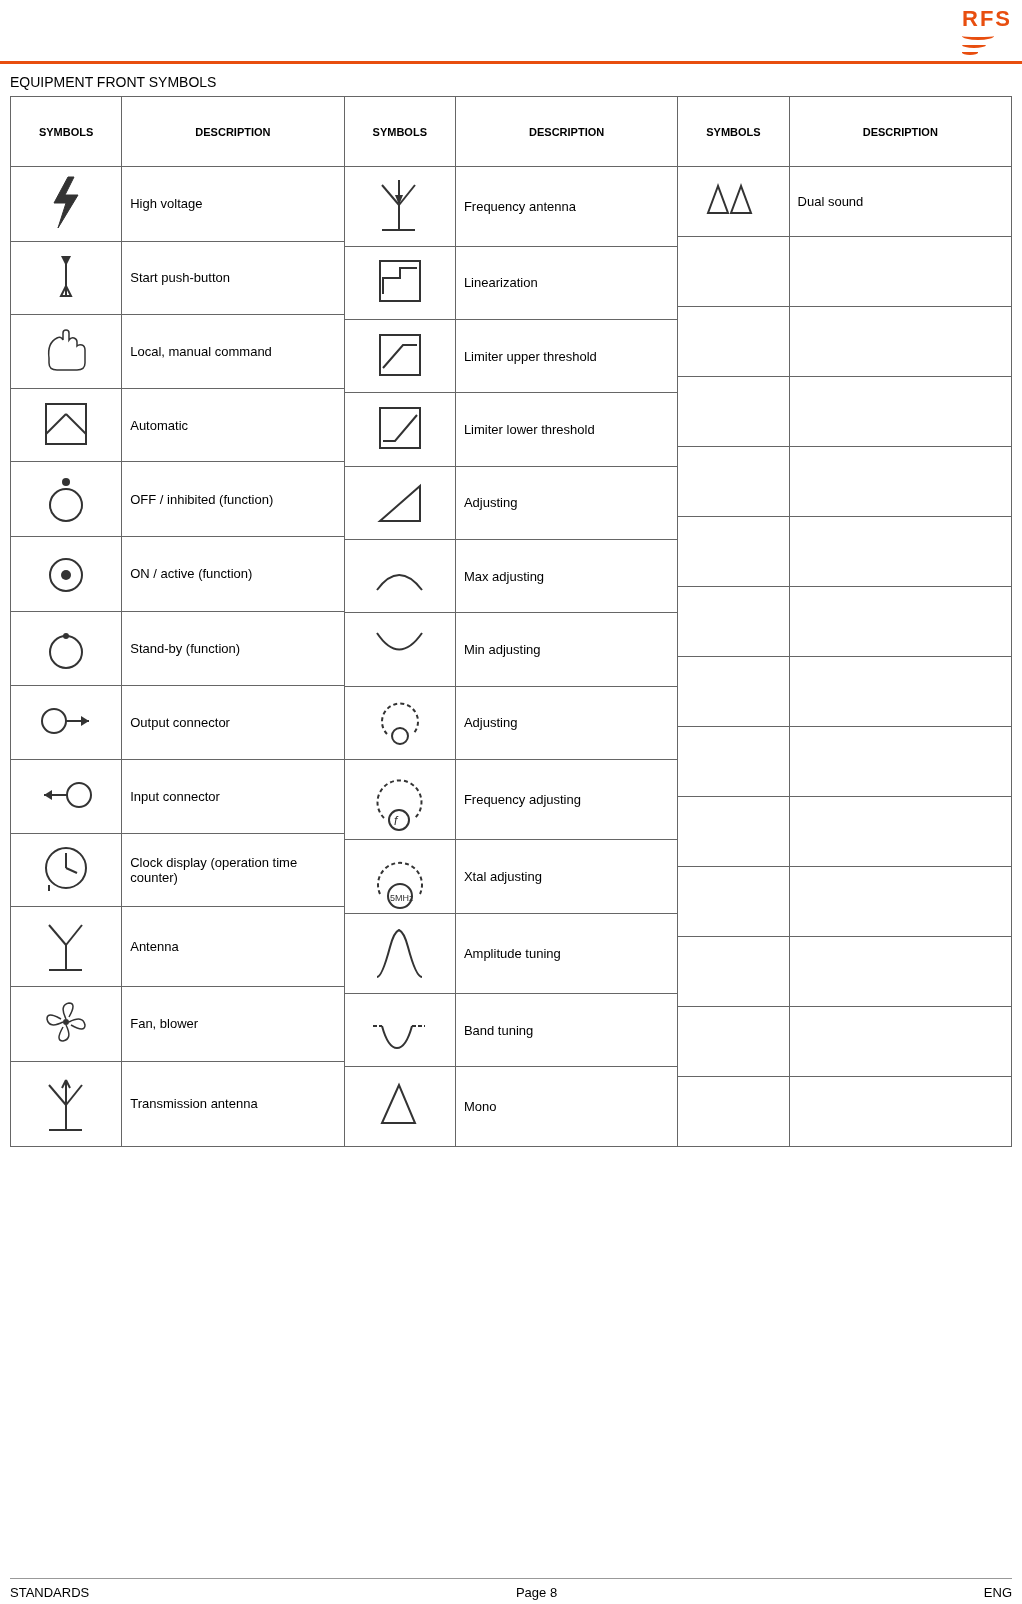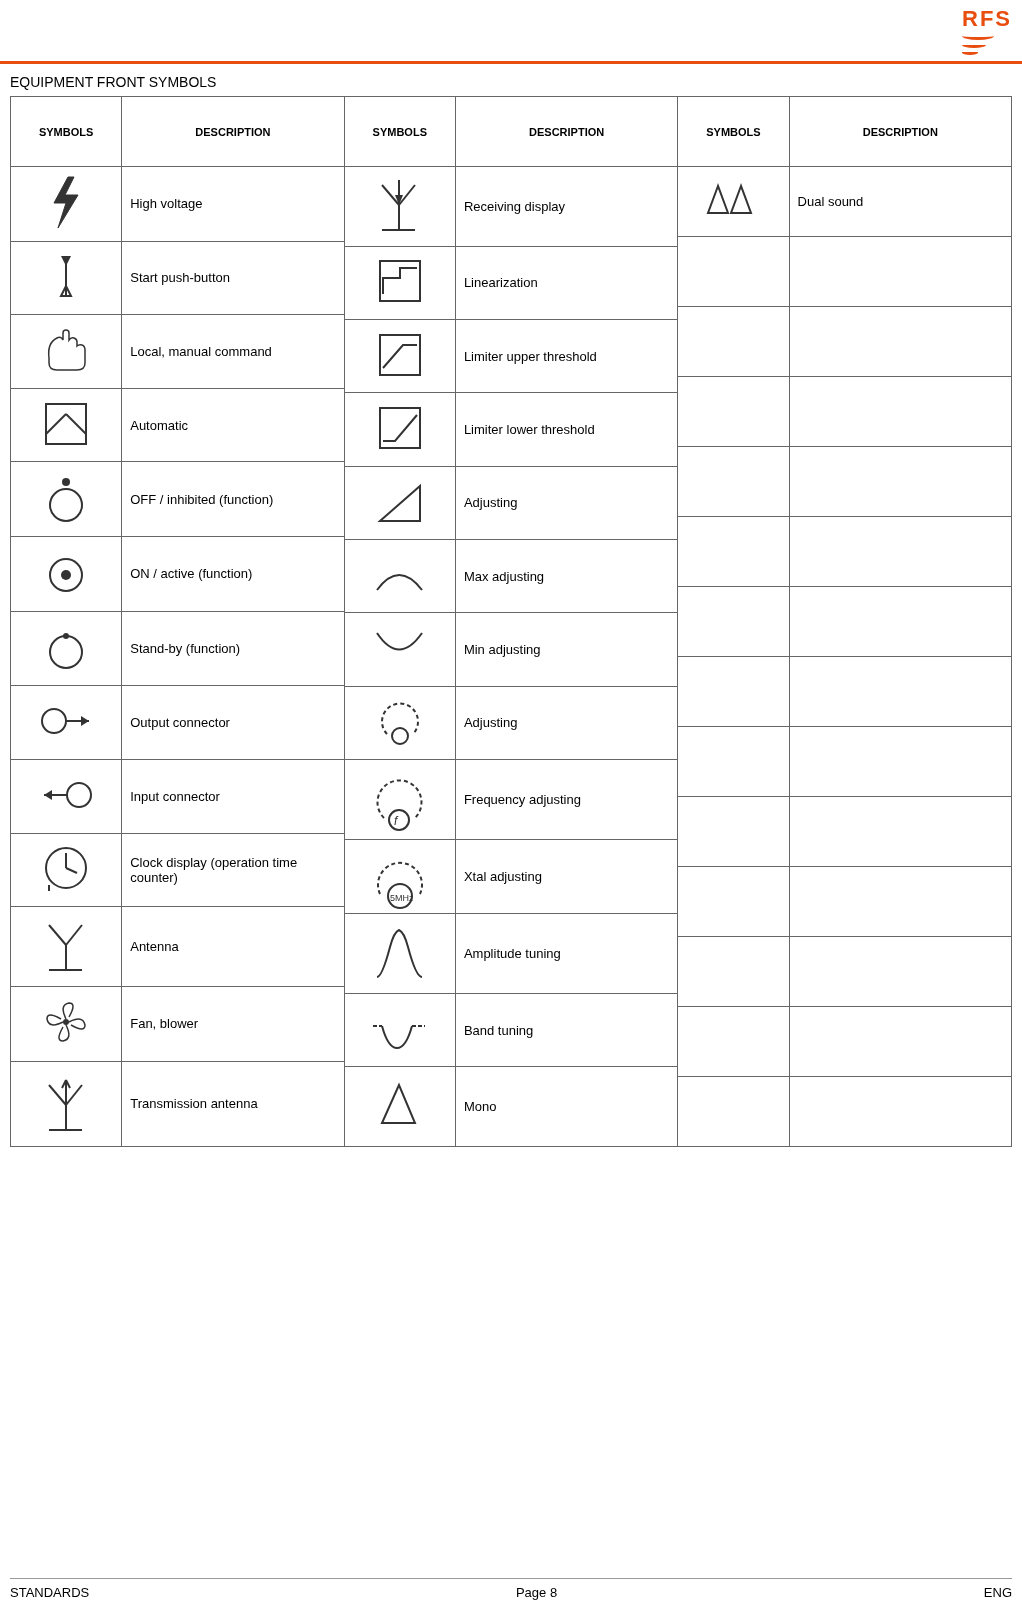--- a/index.html
+++ b/index.html
@@ -304,21 +304,21 @@
           <svg width="45" height="60" viewBox="0 0 45 60">
             <line x1="22" y1="55" x2="22" y2="30" stroke="#333" stroke-width="2"></line>
             <line x1="22" y1="30" x2="5" y2="10" stroke="#333" stroke-width="2"></line>
             <line x1="22" y1="30" x2="38" y2="10" stroke="#333" stroke-width="2"></line>
             <line x1="5" y1="55" x2="38" y2="55" stroke="#333" stroke-width="2"></line>
 
             <line x1="22" y1="5" x2="22" y2="28" stroke="#333" stroke-width="2"></line>
             <polygon points="18,20 22,30 26,20" fill="#333"></polygon>
           </svg>
         </td>
-        <td class="desc-cell">Receiving display</td>
+        <td class="desc-cell">Frequency antenna</td>
       </tr>
 
       <tr>
         <td class="symbol-cell">
           <svg width="50" height="50" viewBox="0 0 50 50">
             <rect x="5" y="5" width="40" height="40" fill="none" stroke="#333" stroke-width="2"></rect>
 
             <polyline points="8,38 8,22 25,22 25,12 42,12" fill="none" stroke="#333" stroke-width="2"></polyline>
           </svg>
         </td>

